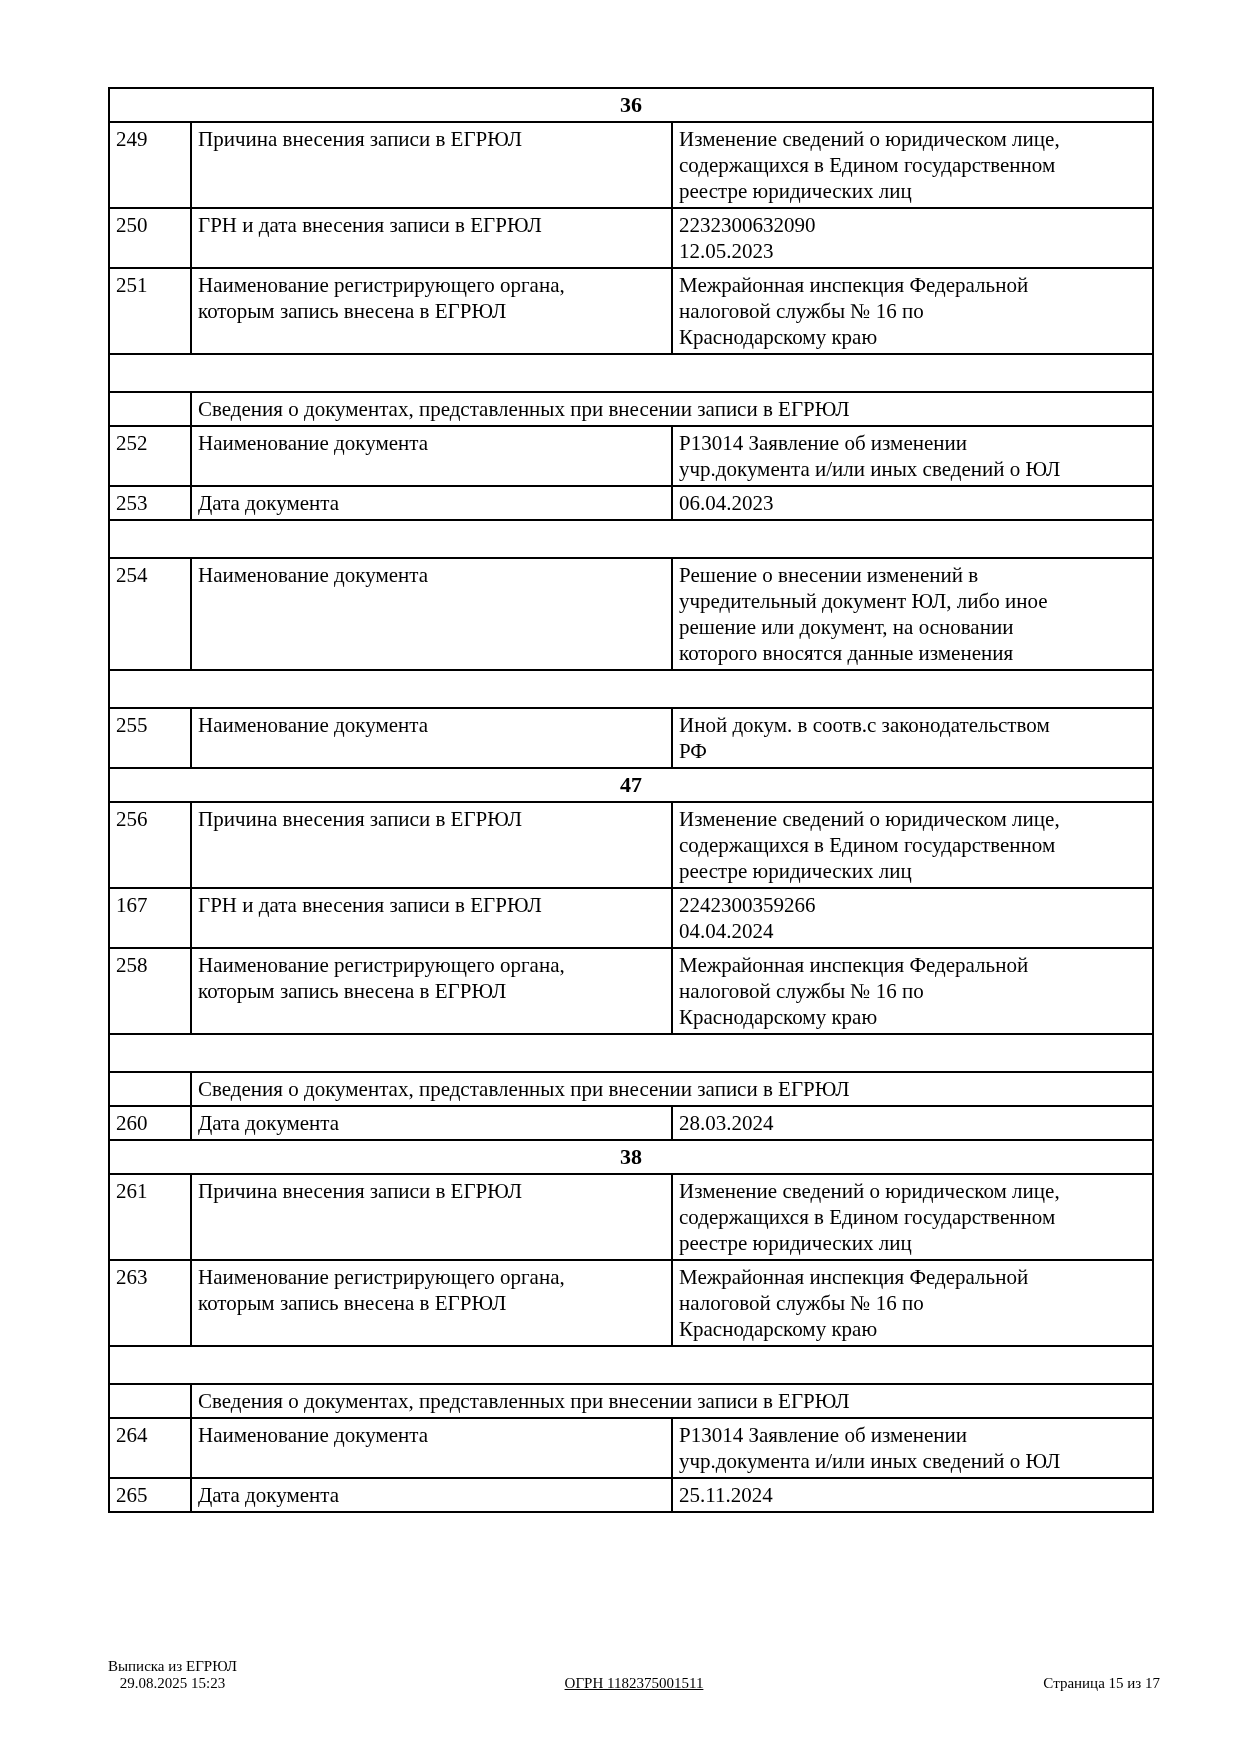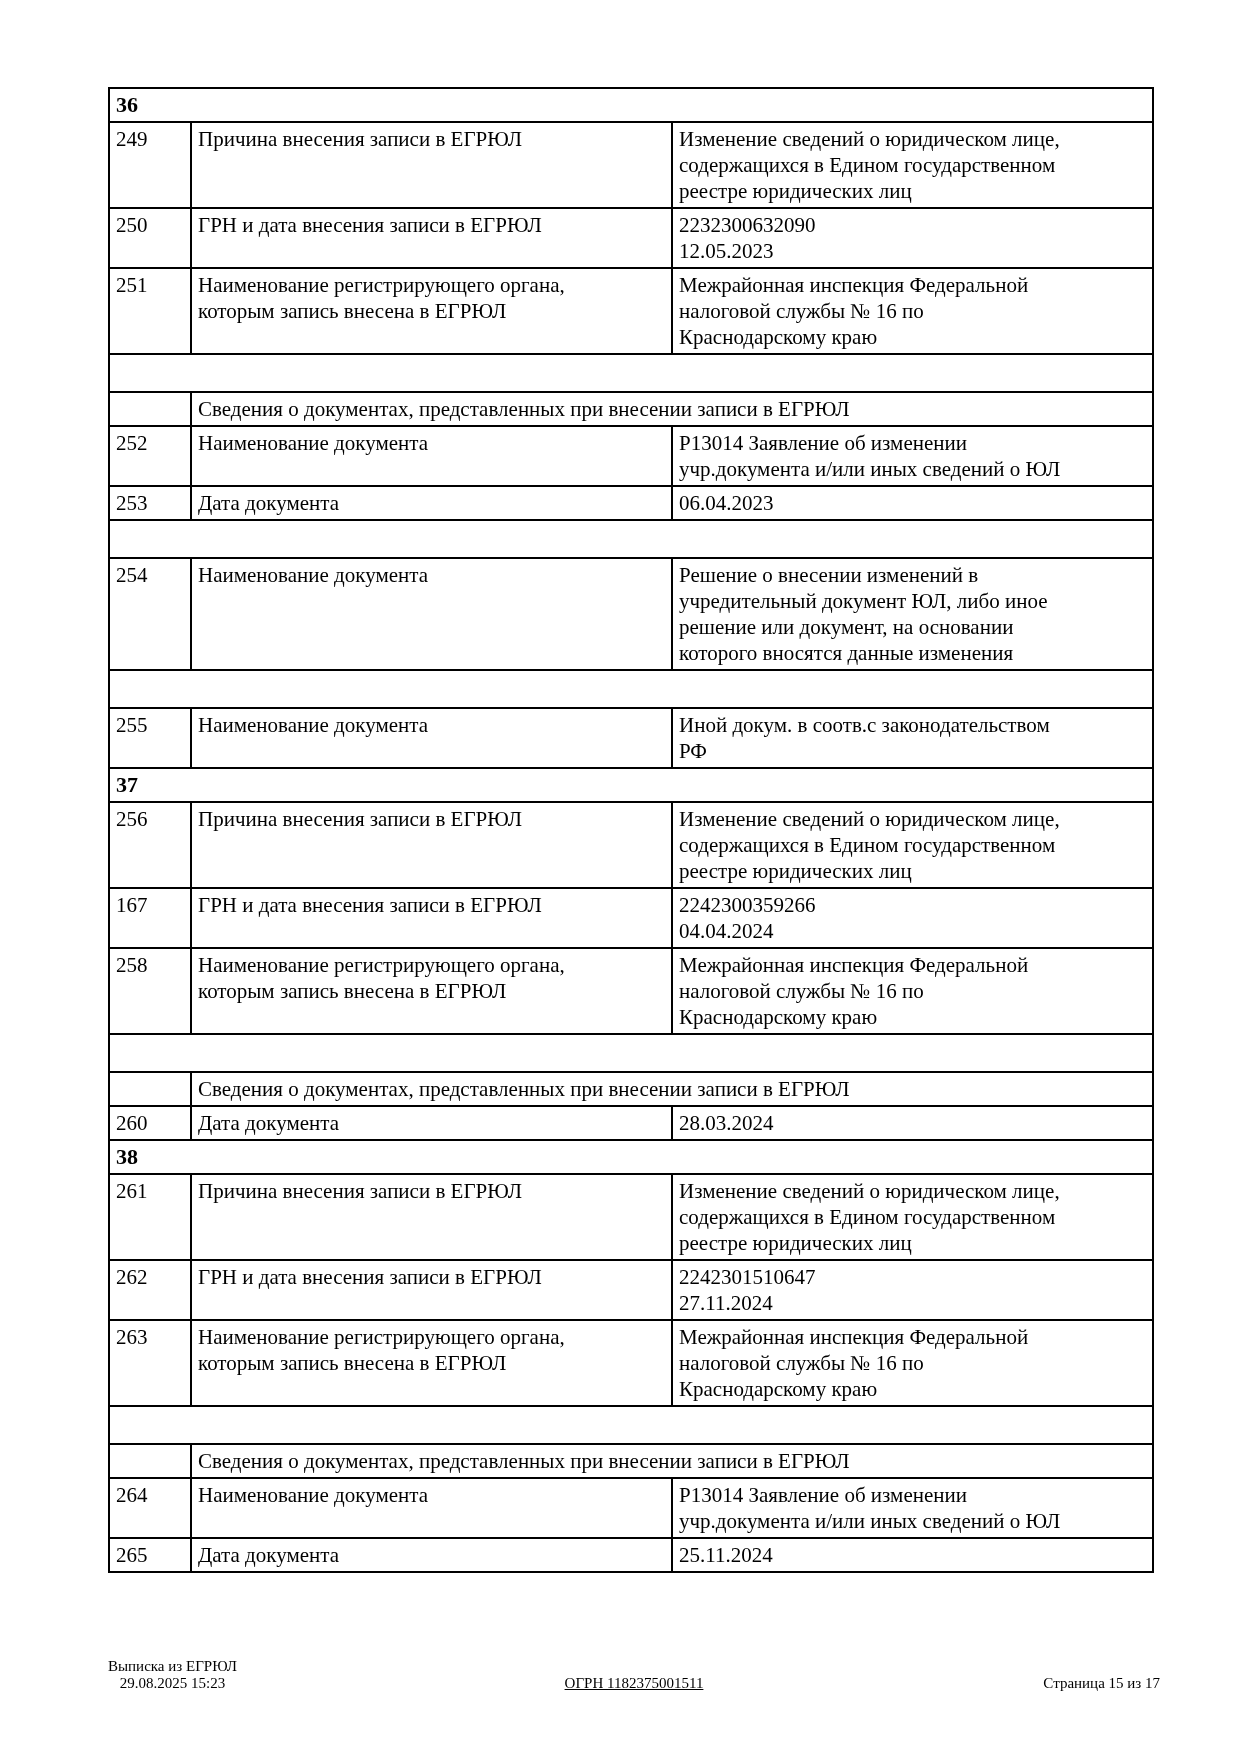--- a/index.html
+++ b/index.html
@@ -30,21 +30,21 @@
     border: 2px solid #000000;
     vertical-align: top;
     padding: 3px 6px;
     overflow: hidden;
   }
   td.num {
     padding-left: 2px;
     padding-right: 2px;
   }
   td.section {
-    text-align: left;
+    text-align: center;
     font-weight: bold;
     font-size: 22px;
     padding: 3px 0;
   }
   td.spacer {
     height: 30px;
     padding: 3px 0;
   }
   td.label, td.value, td.span-label {
     white-space: pre-line;
@@ -150,21 +150,21 @@
         <tr>
           <td class="spacer" colspan="3"></td>
         </tr>
         <tr>
           <td class="num">255</td>
           <td class="label">Наименование документа</td>
           <td class="value">Иной докум. в соотв.с законодательством
 РФ</td>
         </tr>
         <tr>
-          <td class="section" colspan="3">37</td>
+          <td class="section" colspan="3">47</td>
         </tr>
         <tr>
           <td class="num">256</td>
           <td class="label">Причина внесения записи в ЕГРЮЛ</td>
           <td class="value">Изменение сведений о юридическом лице,
 содержащихся в Едином государственном
 реестре юридических лиц</td>
         </tr>
         <tr>
           <td class="num">167</td>
@@ -194,26 +194,20 @@
         </tr>
         <tr>
           <td class="section" colspan="3">38</td>
         </tr>
         <tr>
           <td class="num">261</td>
           <td class="label">Причина внесения записи в ЕГРЮЛ</td>
           <td class="value">Изменение сведений о юридическом лице,
 содержащихся в Едином государственном
 реестре юридических лиц</td>
-        </tr>
-        <tr>
-          <td class="num">262</td>
-          <td class="label">ГРН и дата внесения записи в ЕГРЮЛ</td>
-          <td class="value">2242301510647
-27.11.2024</td>
         </tr>
         <tr>
           <td class="num">263</td>
           <td class="label">Наименование регистрирующего органа,
 которым запись внесена в ЕГРЮЛ</td>
           <td class="value">Межрайонная инспекция Федеральной
 налоговой службы № 16 по
 Краснодарскому краю</td>
         </tr>
         <tr>

